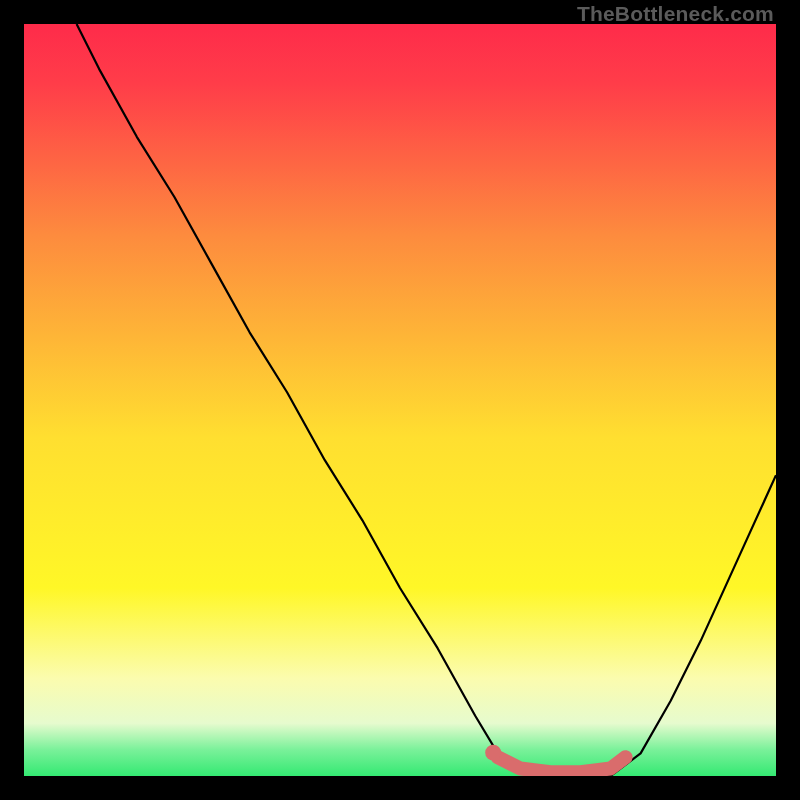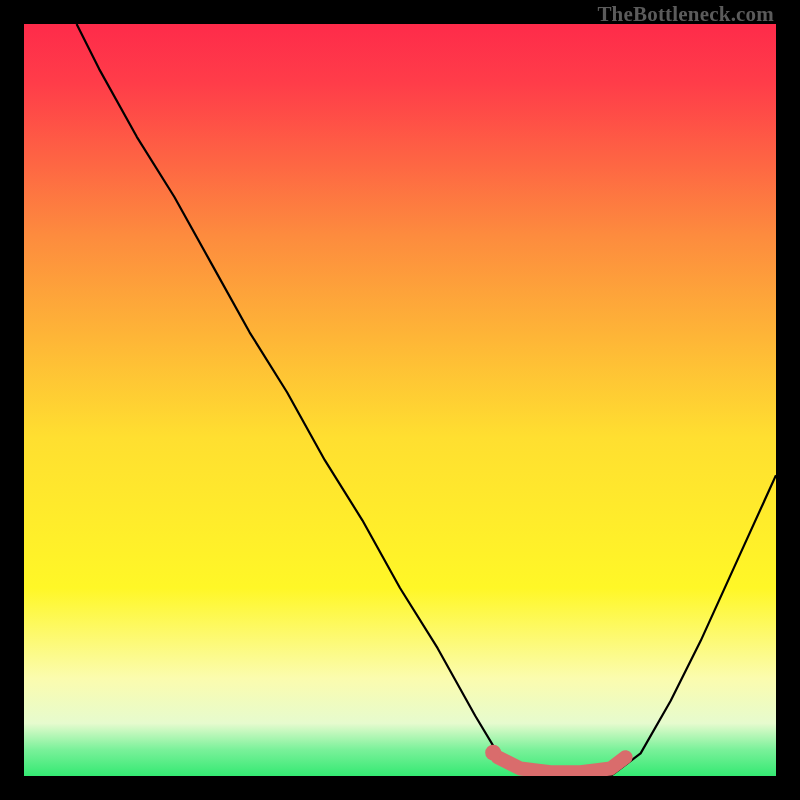--- a/index.html
+++ b/index.html
@@ -22,21 +22,21 @@
     position: absolute;
     left: 0;
     top: 0;
     width: 752px;
     height: 752px;
   }
   .watermark {
     position: absolute;
     top: 2px;
     right: 26px;
-    font-family: Liberation Serif, serif;
+    font-family: Liberation Sans, sans-serif;
     font-size: 21px;
     font-weight: 600;
     color: #5b5b5b;
     letter-spacing: 0.2px;
     user-select: none;
   }
   svg {
     display: block;
   }
 </style>

